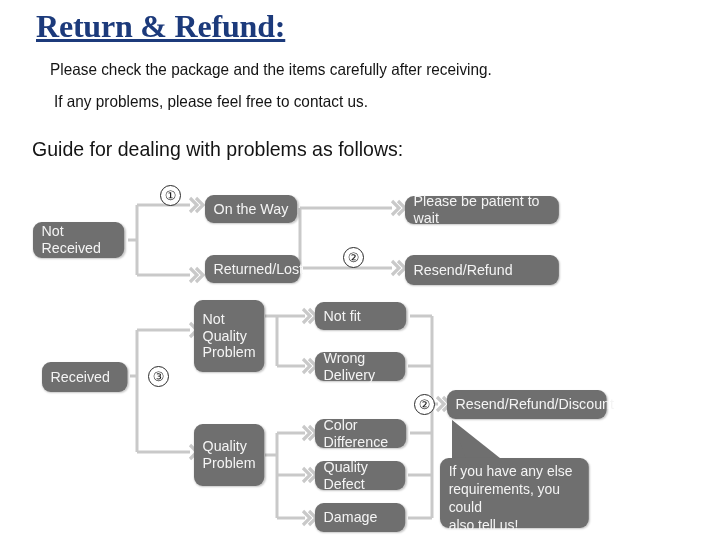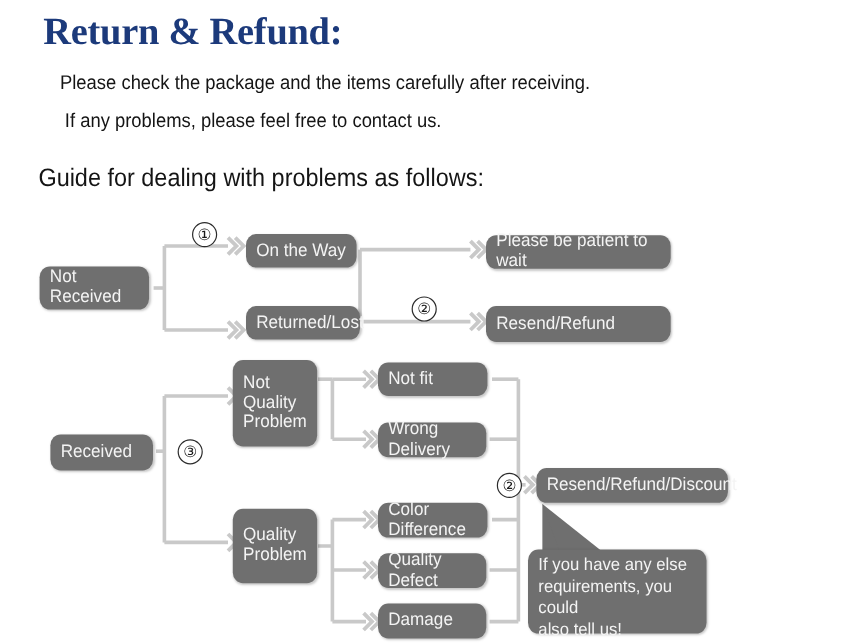--- a/index.html
+++ b/index.html
@@ -20,20 +20,21 @@
   #page-title {
     position: absolute;
     left: 36px;
     top: 8px;
     font-family: "Liberation Serif", "DejaVu Serif", serif;
     font-weight: bold;
     font-size: 32px;
     letter-spacing: -0.2px;
     color: #1c3a7b;
     white-space: nowrap;
+    text-decoration: underline;
   }
   .intro-line {
     position: absolute;
     font-size: 16.5px;
     color: #141414;
     white-space: nowrap;
     transform: scaleX(0.93);
     transform-origin: left center;
   }
   #intro-line-1 { left: 50px; top: 60px; }

